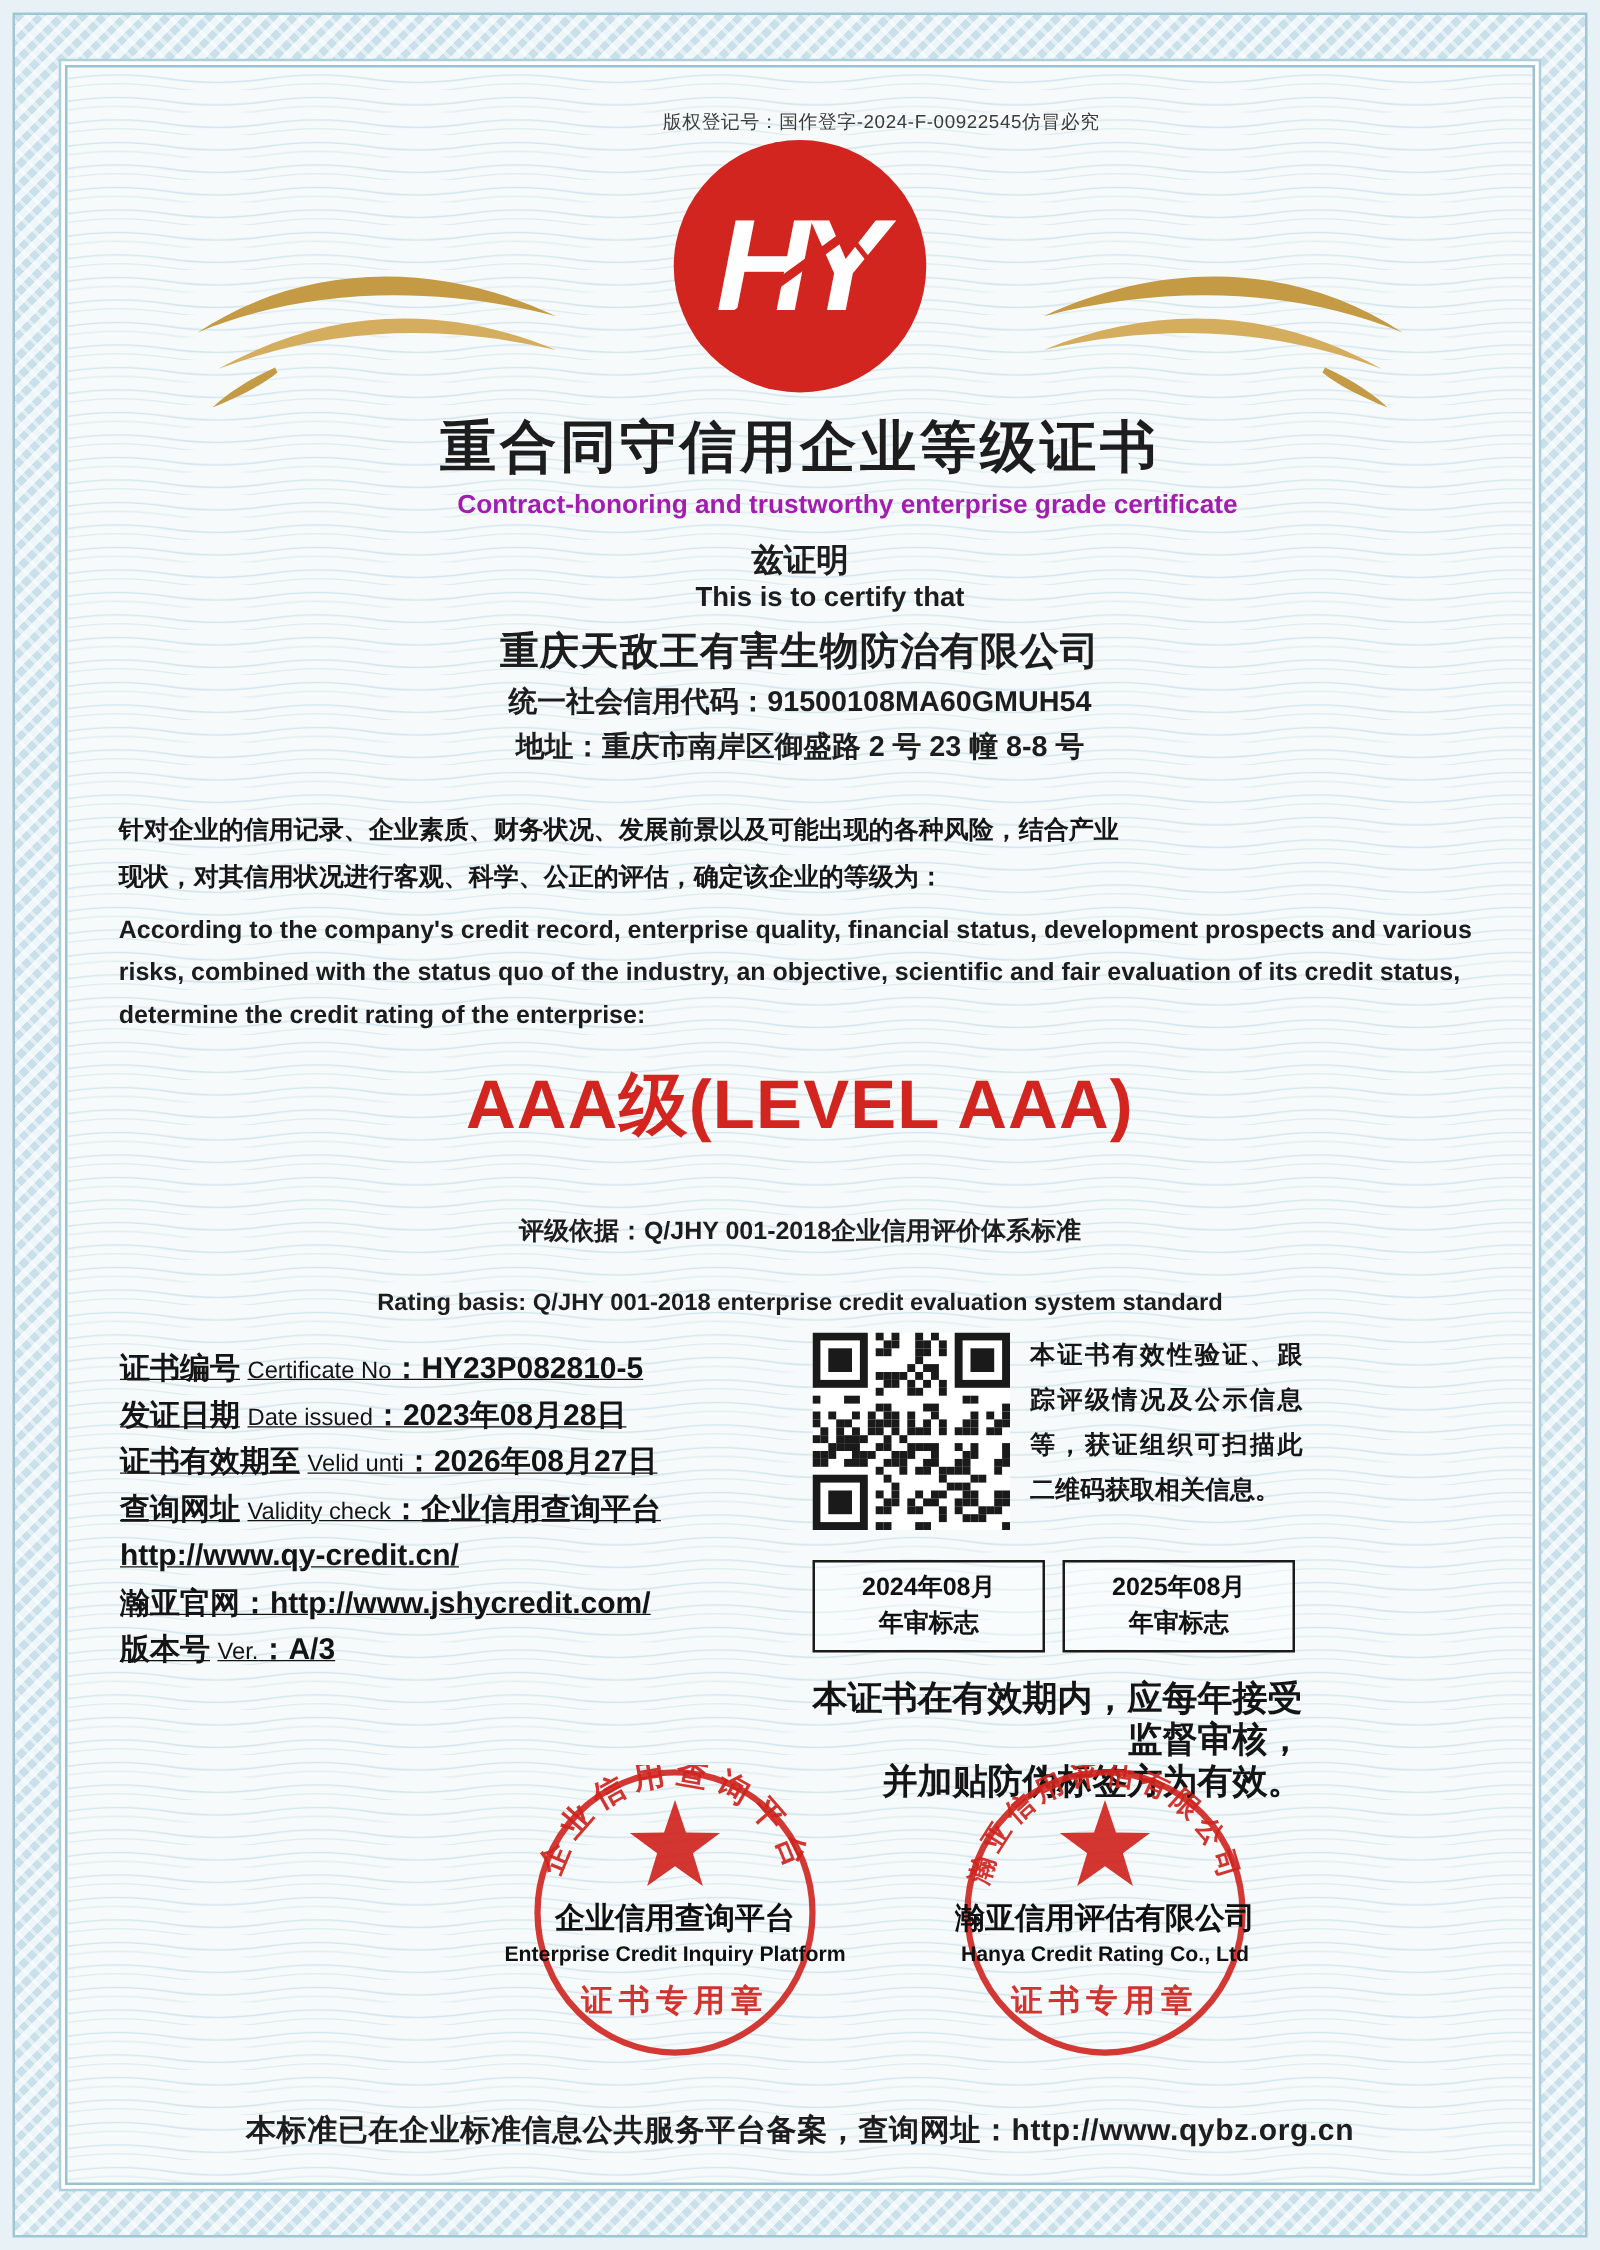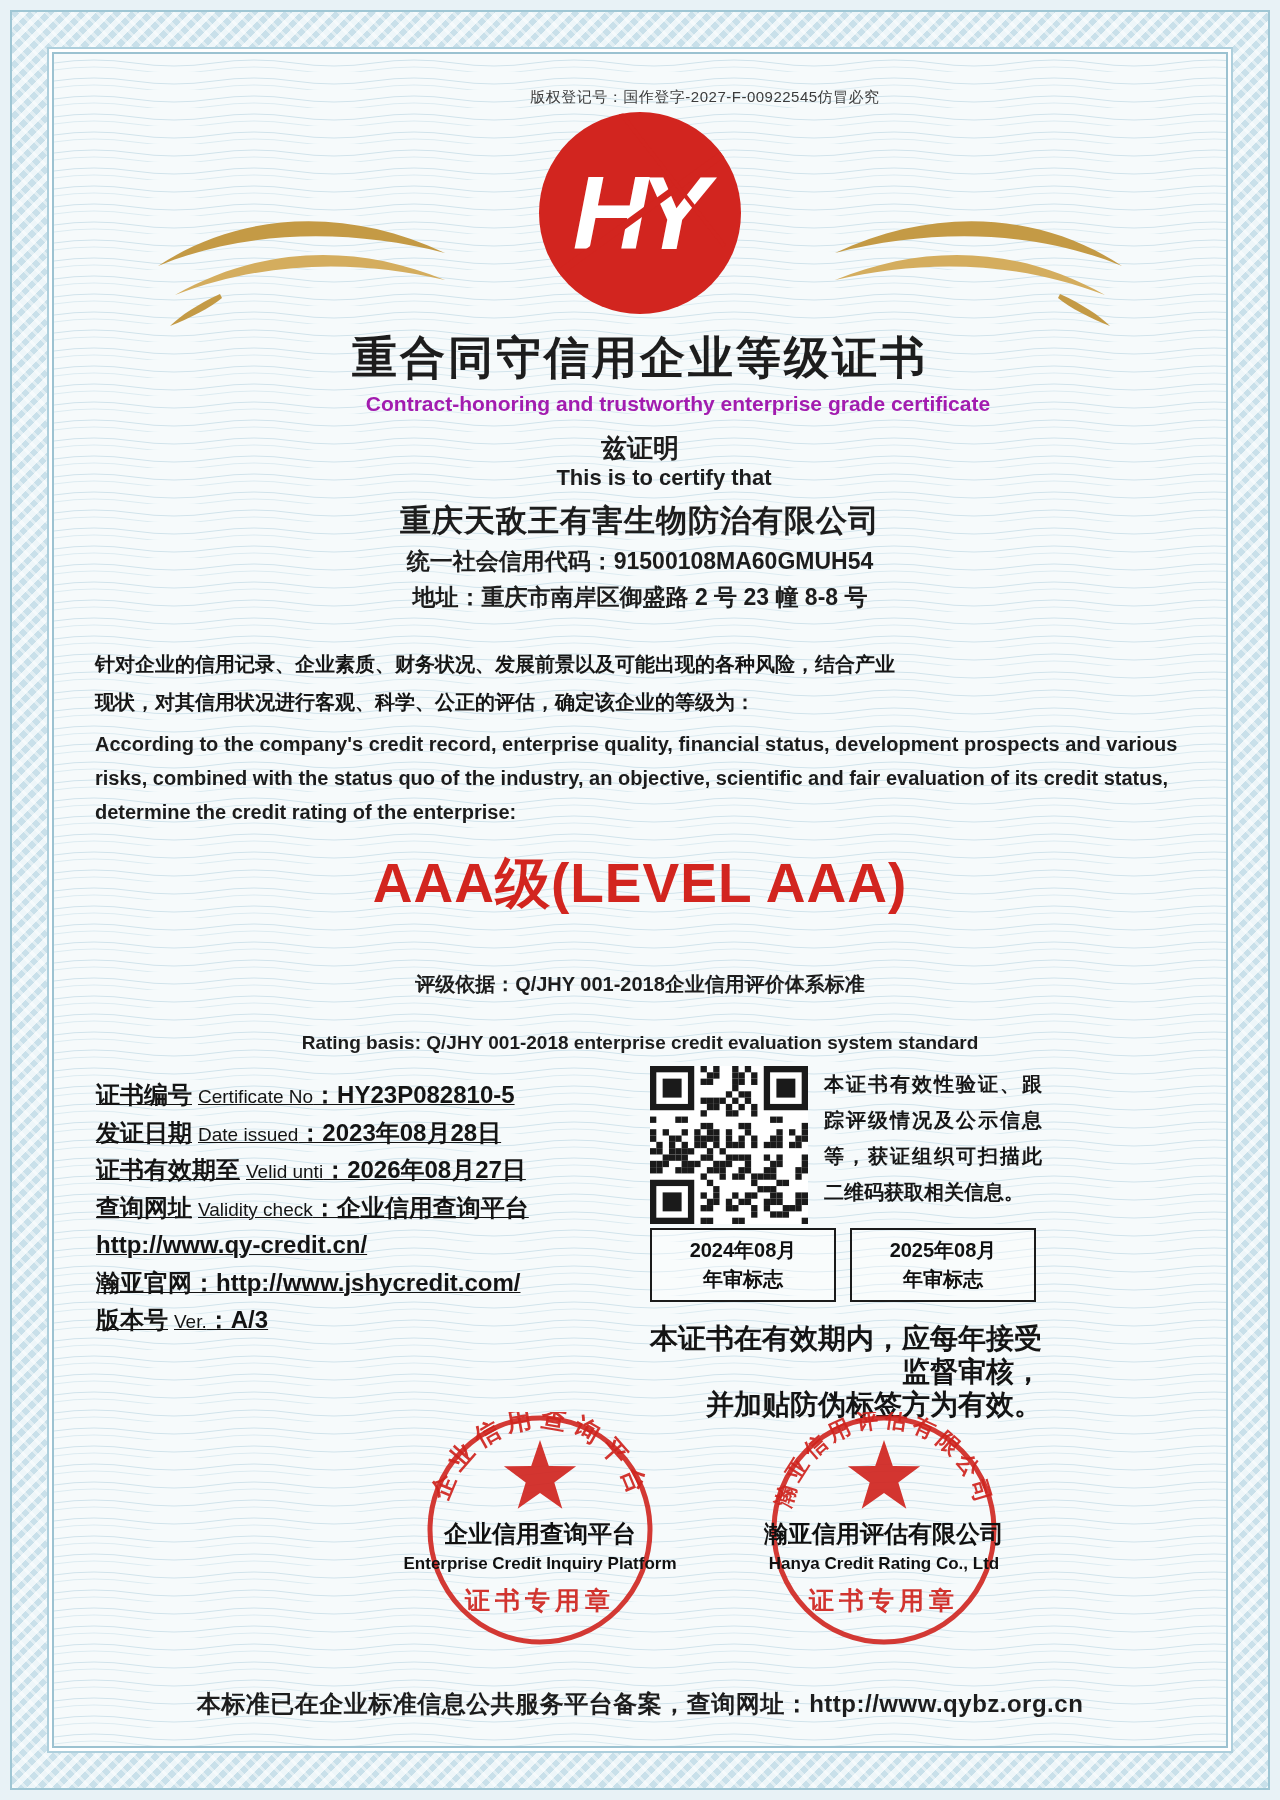--- a/index.html
+++ b/index.html
@@ -50,21 +50,21 @@
 
   .details{position:absolute;top:1078px;left:96px;width:560px;text-align:left;color:#141414;}
   .drow{line-height:34.5px;white-space:nowrap;text-decoration:underline;}
   .dcn{font-size:24px;font-weight:700;}
   .den{font-size:19px;font-weight:500;margin-left:6px;}
   .dval{font-size:24px;font-weight:600;}
 
   .rightcol{position:absolute;top:1066px;left:650px;width:392px;}
   .qr-row{display:flex;gap:16px;align-items:flex-start;}
   .qr-note{flex:1;font-size:20px;font-weight:600;line-height:36px;text-align:justify;color:#161616;}
-  .boxes{display:flex;gap:14px;margin-top:4px;}
+  .boxes{display:flex;gap:14px;margin-top:24px;}
   .abox{width:182px;height:70px;border:2px solid #1b1b1b;display:flex;flex-direction:column;
         align-items:center;justify-content:center;font-size:20px;font-weight:600;line-height:29px;color:#111;background:rgba(255,255,255,.35);}
   .audit-note{margin-top:20px;text-align:right;font-size:28px;font-weight:600;line-height:33px;color:#141414;}
 
   .seal-group{position:absolute;top:1412px;width:296px;height:260px;}
   .seal-group.g1{left:392px;}
   .seal-group.g2{left:736px;}
   .seal-svg{display:block;margin:0 auto;}
   .issuer-cn{position:absolute;top:106px;left:0;width:100%;text-align:center;font-size:24px;font-weight:800;color:#101010;}
   .issuer-en{position:absolute;top:142px;left:0;width:100%;text-align:center;font-size:17px;font-weight:600;color:#101010;}
@@ -81,21 +81,21 @@
   <svg class="waves" preserveAspectRatio="none">
     <defs>
       <pattern id="wv" width="160" height="18" patternUnits="userSpaceOnUse">
         <path d="M0 9 Q 40 3 80 9 T 160 9" fill="none" stroke="#c7dde7" stroke-width="1"></path>
         <path d="M0 16 Q 40 10 80 16 T 160 16" fill="none" stroke="#d6e7ee" stroke-width="1"></path>
       </pattern>
     </defs>
     <rect width="100%" height="100%" fill="url(#wv)" opacity="0.8"></rect>
   </svg>
 
-  <div class="abs copyright">版权登记号：国作登字-2027-F-00922545仿冒必究</div>
+  <div class="abs copyright">版权登记号：国作登字-2024-F-00922545仿冒必究</div>
 
   <svg class="flourish left" viewBox="0 0 300 130">
     <path d="M295 55 C195 8 90 14 8 68 C95 32 198 30 295 55 Z" fill="#c49a45"></path>
     <path d="M295 82 C205 45 112 48 25 97 C118 62 208 62 295 82 Z" fill="#d4ad5e"></path>
     <path d="M70 96 C48 106 30 118 20 128 C40 120 60 110 72 100 Z" fill="#c49a45"></path>
   </svg>
   <svg class="flourish right" viewBox="0 0 300 130">
     <path d="M295 55 C195 8 90 14 8 68 C95 32 198 30 295 55 Z" fill="#c49a45"></path>
     <path d="M295 82 C205 45 112 48 25 97 C118 62 208 62 295 82 Z" fill="#d4ad5e"></path>
     <path d="M70 96 C48 106 30 118 20 128 C40 120 60 110 72 100 Z" fill="#c49a45"></path>

